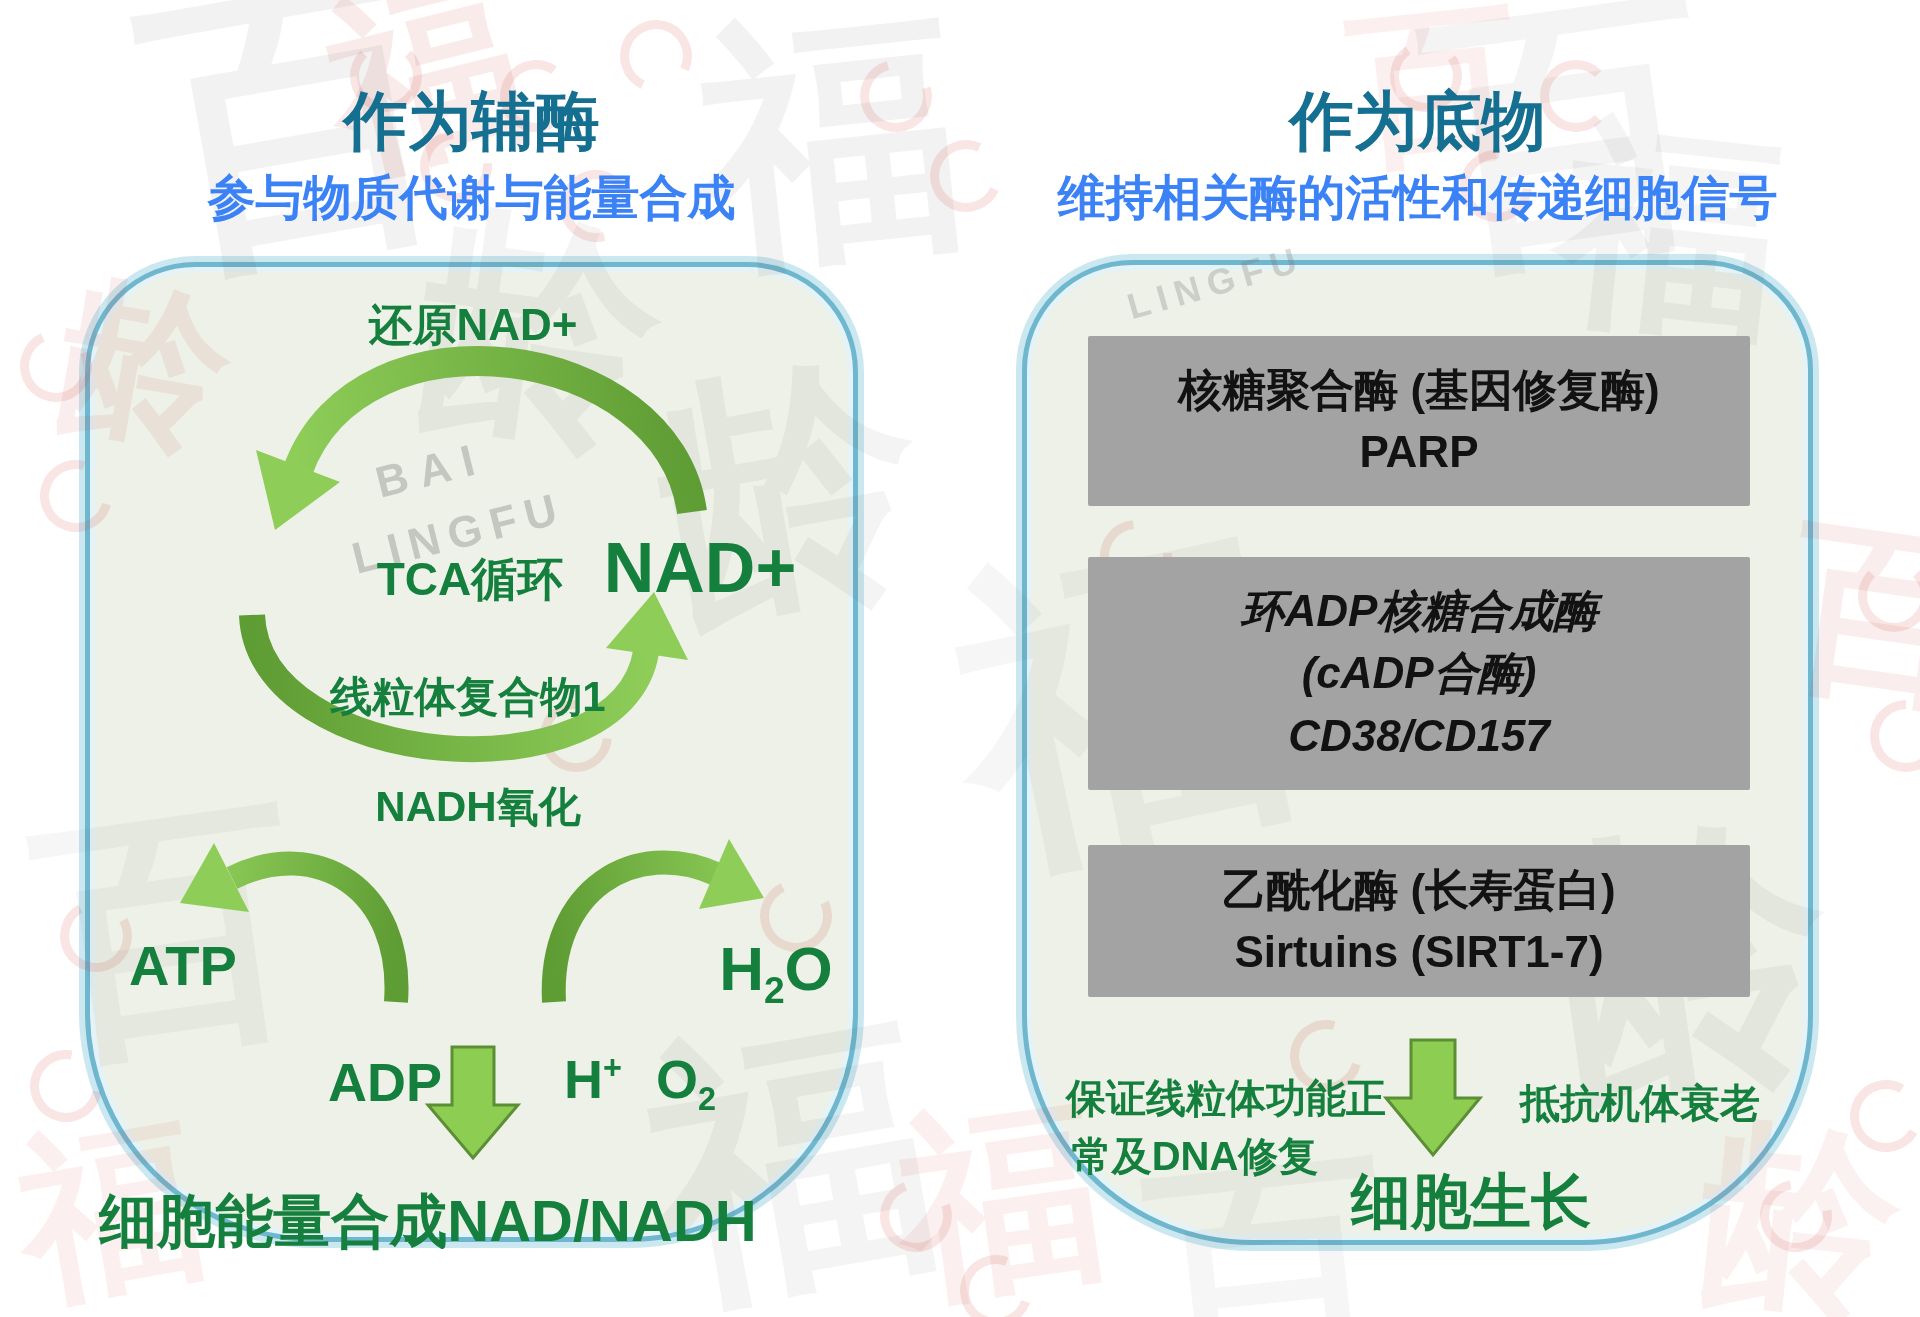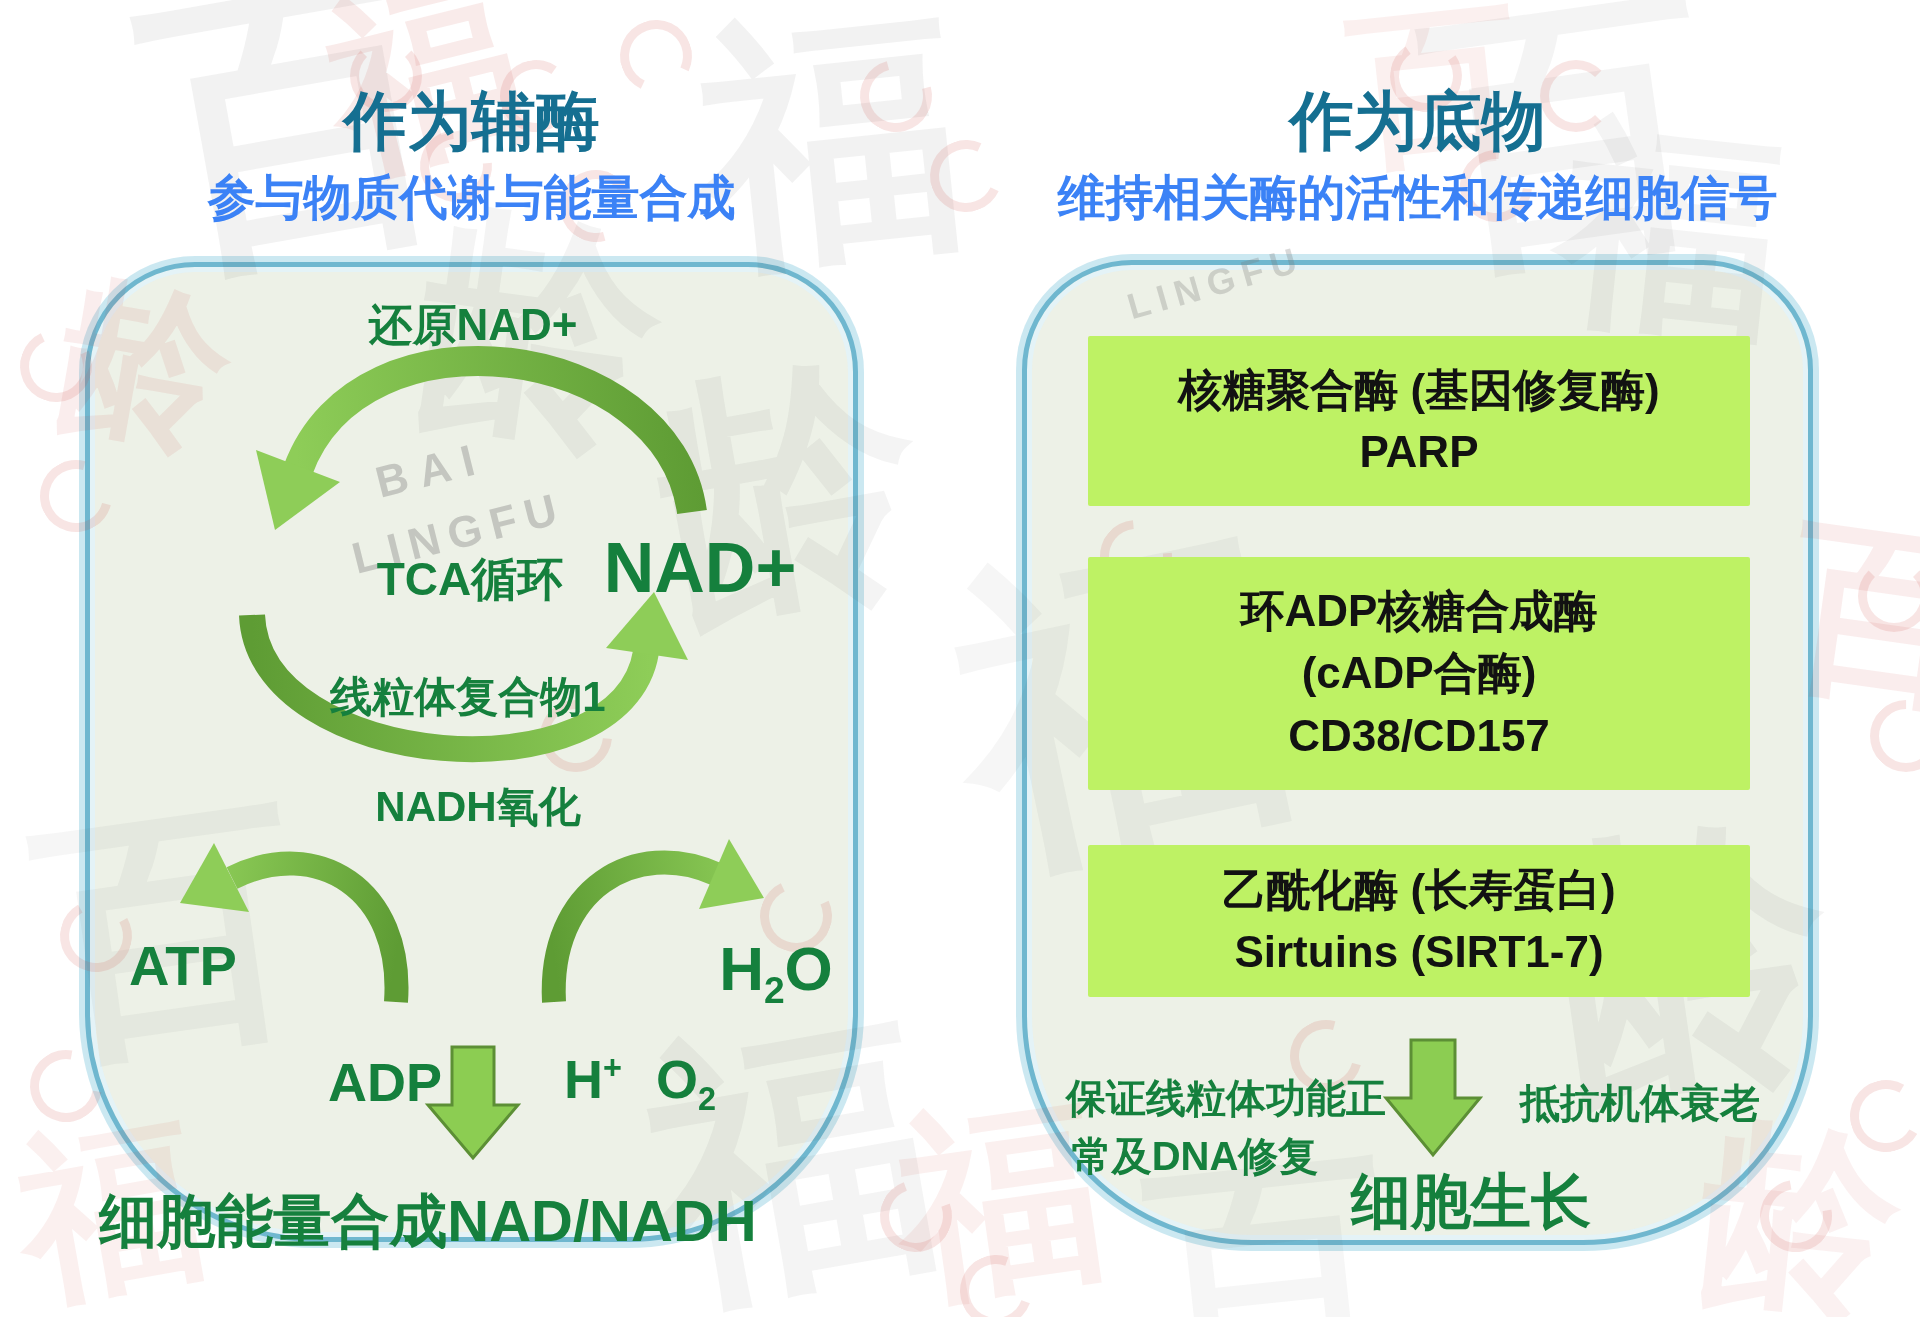--- a/index.html
+++ b/index.html
@@ -23,21 +23,21 @@
   .hd.title{color:#156f91;font-size:64px;}
   .hd.sub{color:#3b82f6;font-size:48px;margin-top:14px;}
 
   
   .lbl{position:absolute;transform:translateX(-50%);white-space:nowrap;font-weight:700;
        color:#15803d;z-index:4;line-height:1;}
   .lbl sub{font-size:0.6em;}
   .lbl sup{font-size:0.6em;}
 
   
-  .ebox{position:absolute;left:1088px;width:662px;background:#bef264;z-index:3;
+  .ebox{position:absolute;left:1088px;width:662px;background:#a3a3a3;z-index:3;
         display:flex;flex-direction:column;align-items:center;justify-content:center;
         text-align:center;font-weight:700;color:#121212;border-radius:2px;}
   .ebox .line{font-size:44px;line-height:1.42;white-space:nowrap;}
 
   svg.arrows{position:absolute;left:0;top:0;z-index:3;pointer-events:none;}
 </style>
 </head>
 <body>
 
 <div class="canvas">
@@ -150,21 +150,21 @@
   <div class="lbl" style="left:640px;top:1052px;font-size:54px;"><span>H</span><sup>+</sup><span style="display:inline-block;width:34px;"></span><span>O</span><sub>2</sub></div>
 
   <div class="lbl" style="left:776px;top:938px;font-size:62px;"><span>H</span><sub>2</sub><span>O</span></div>
 
   <div class="lbl" style="left:428px;top:1192px;font-size:58px;">细胞能量合成NAD/NADH</div>
 
   <div class="ebox" style="top:336px;height:170px;">
     <div class="line">核糖聚合酶 (基因修复酶)</div>
     <div class="line">PARP</div>
   </div>
-  <div class="ebox" style="top:557px;height:233px;">
+  <div class="ebox" style="top:557px;height:233px;font-style:italic;">
     <div class="line">环ADP核糖合成酶</div>
     <div class="line">(cADP合酶)</div>
     <div class="line">CD38/CD157</div>
   </div>
   <div class="ebox" style="top:845px;height:152px;">
     <div class="line">乙酰化酶 (长寿蛋白)</div>
     <div class="line">Sirtuins (SIRT1-7)</div>
   </div>
 
   <div class="lbl" style="left:1200px;top:1078px;font-size:40px;margin-left:26px;">保证线粒体功能正</div>

